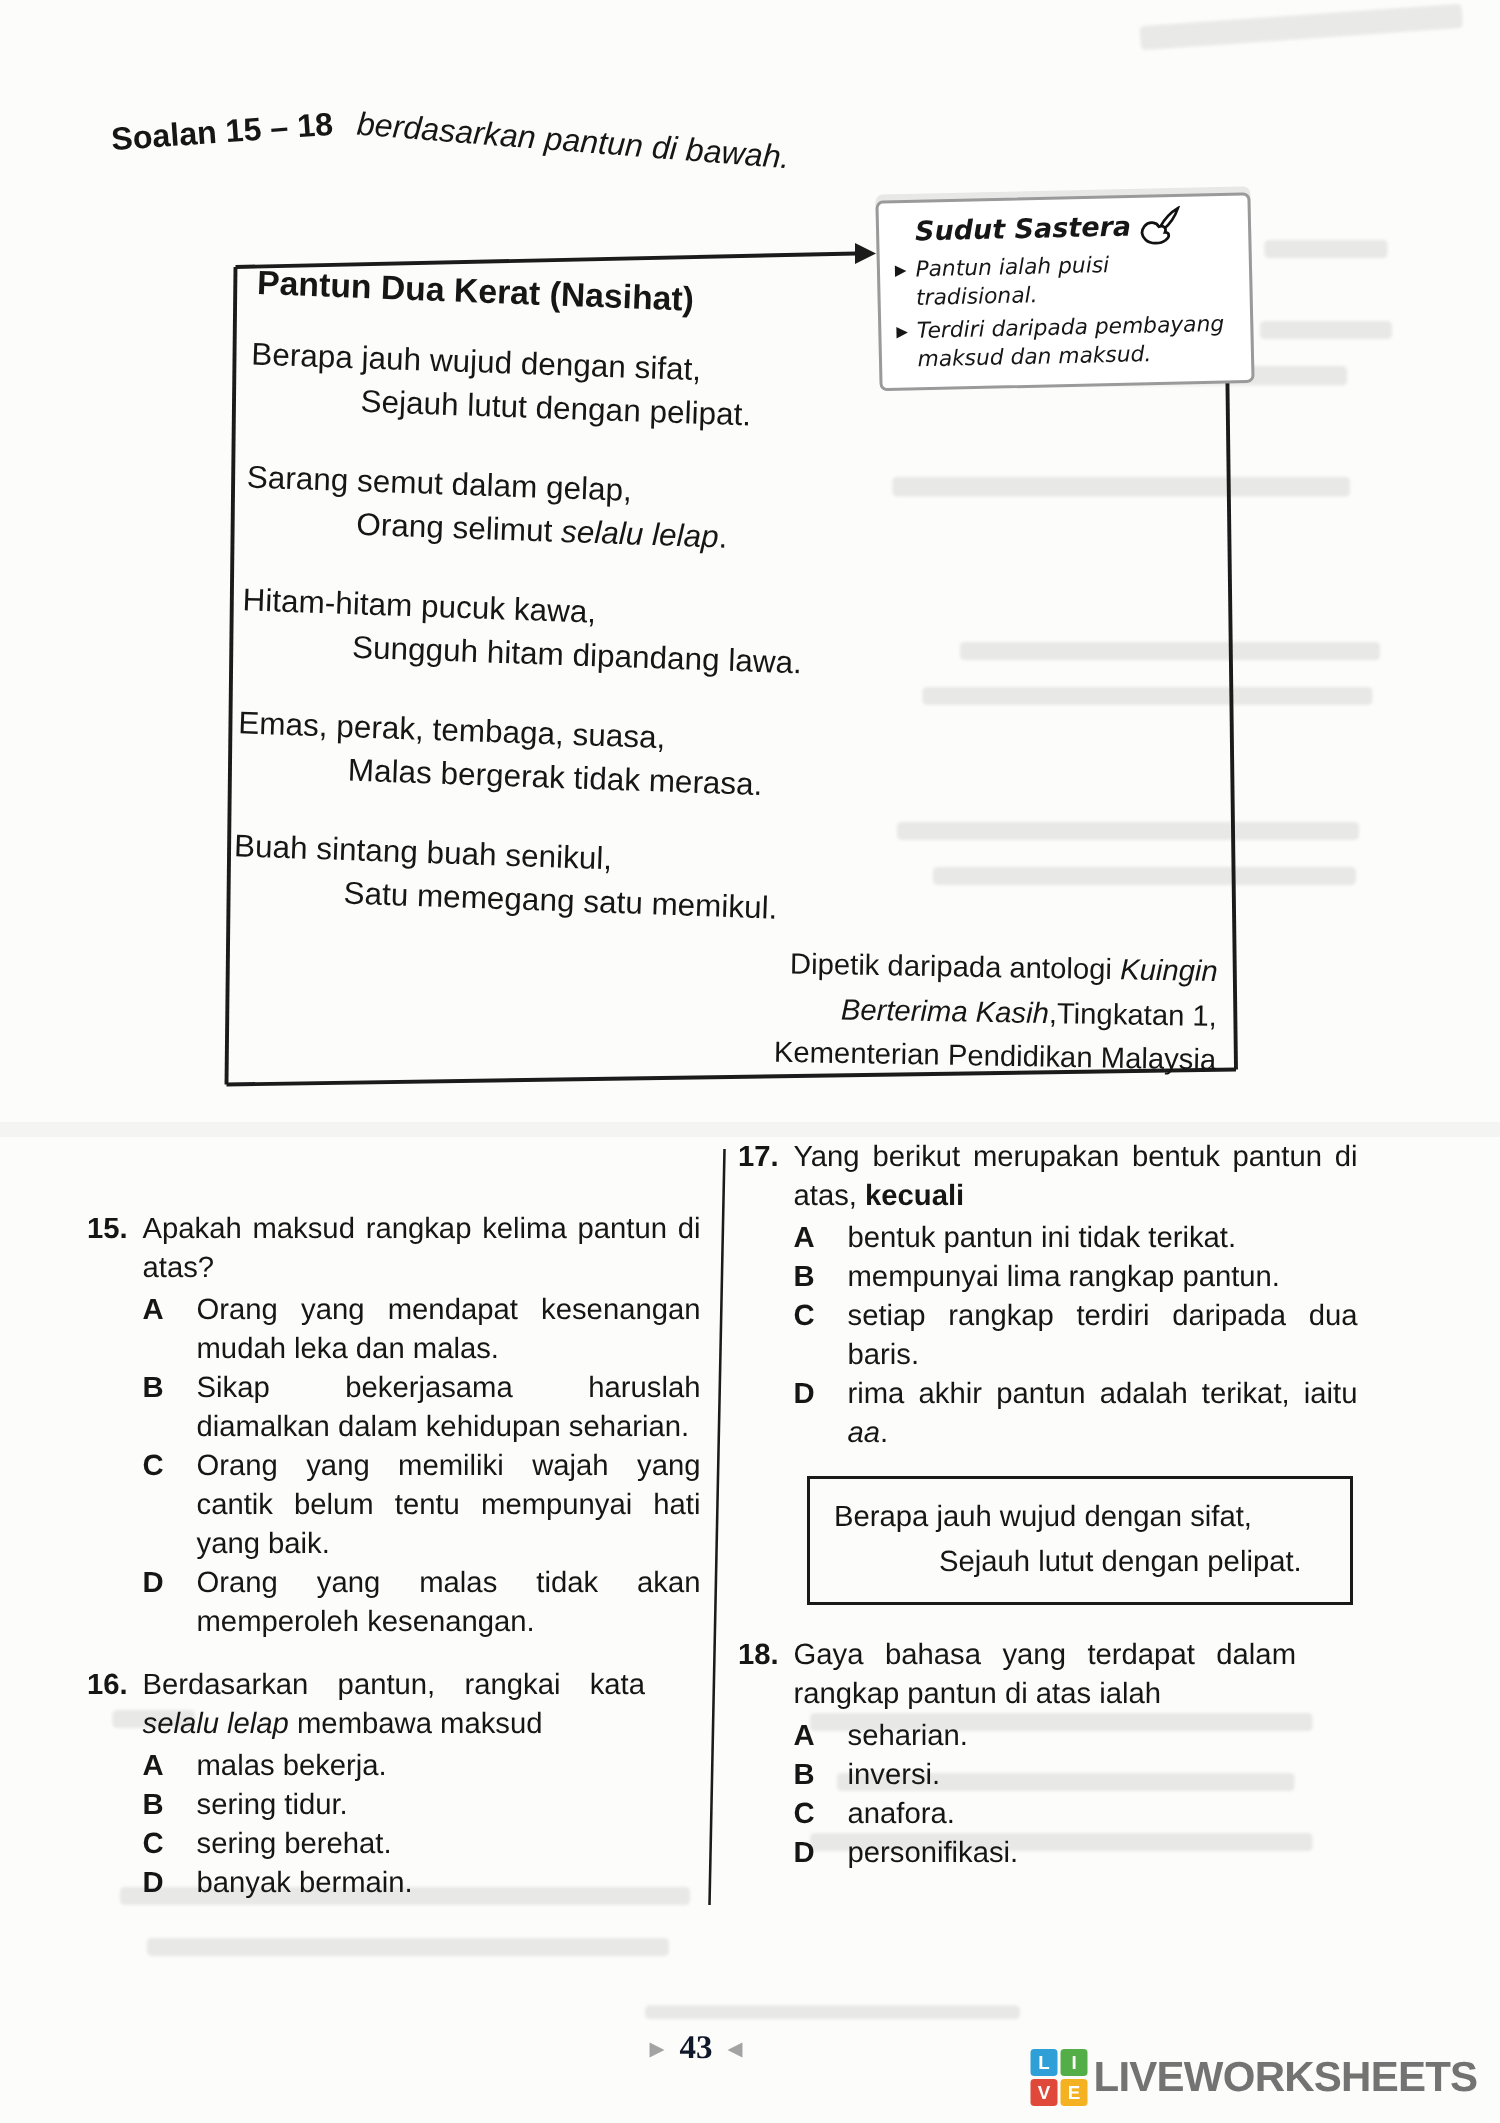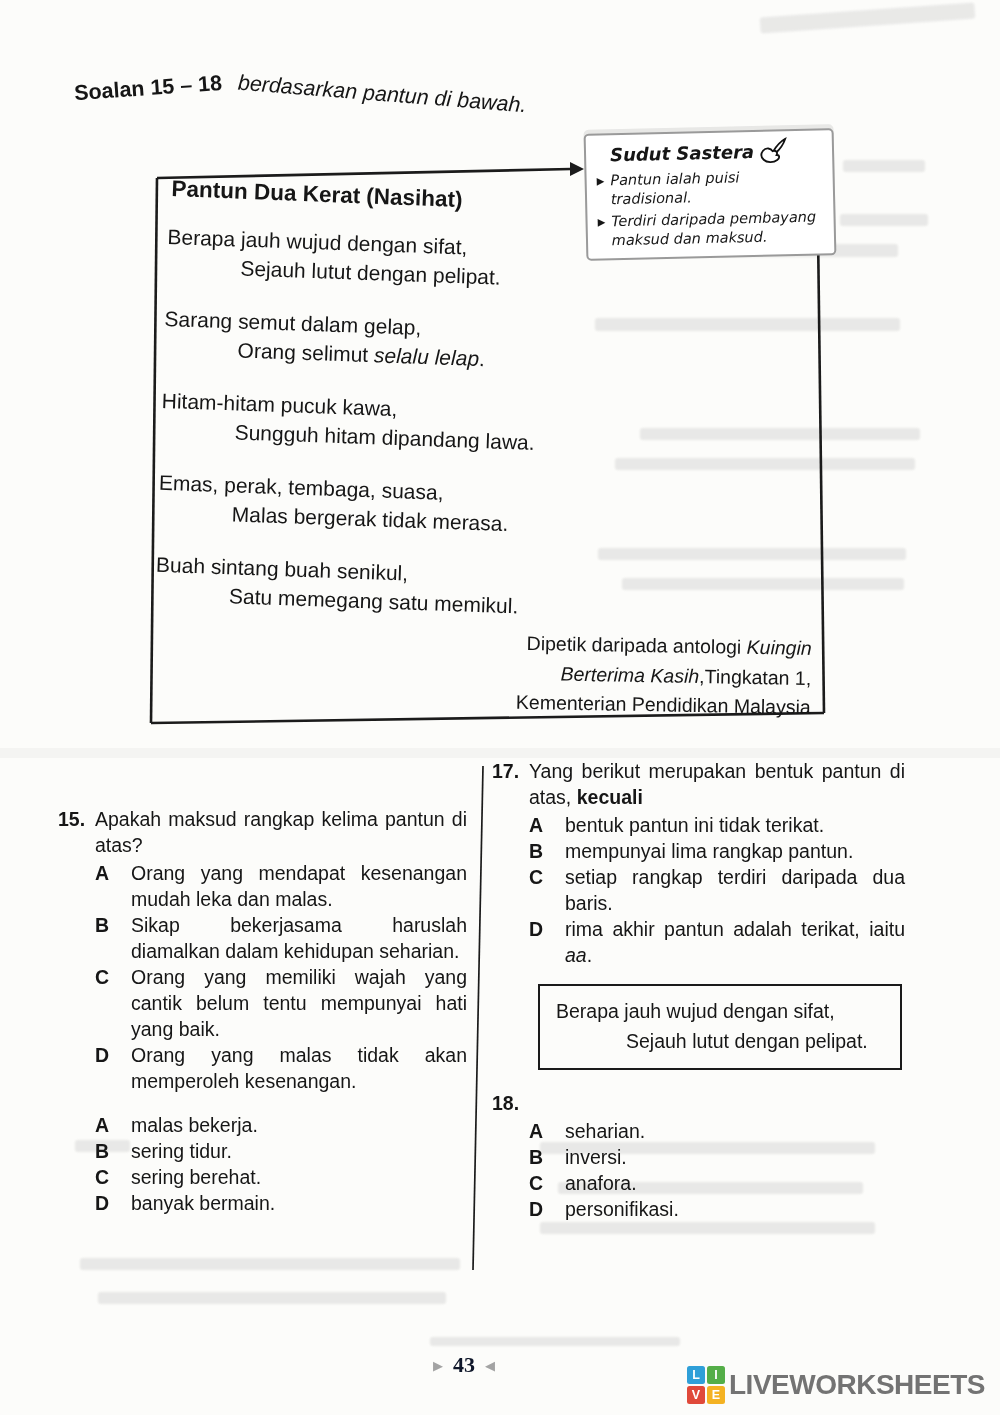--- a/index.html
+++ b/index.html
@@ -181,20 +181,24 @@
       <div class="opt">
         <span class="letter">D</span>
         <div class="otext">Orang yang malas tidak akan memperoleh kesenangan.</div>
       </div>
     </div>
   </div>
 
   <div class="qgap"></div>
 
   <div class="q">
+    <div class="qhead">
+      <span class="qnum">16.</span>
+      <div class="qstem narrow"><span>Berdasarkan pantun, rangkai kata </span><span class="it">selalu lelap</span><span> membawa maksud</span></div>
+    </div>
     <div class="opts">
       <div class="opt">
         <span class="letter">A</span>
         <div class="otext">malas bekerja.</div>
       </div>
       <div class="opt">
         <span class="letter">B</span>
         <div class="otext">sering tidur.</div>
       </div>
       <div class="opt">
@@ -238,20 +242,21 @@
   </div>
 
   <div class="quotebox">
     <div class="ql">Berapa jauh wujud dengan sifat,</div>
     <div class="ql ql2">Sejauh lutut dengan pelipat.</div>
   </div>
 
   <div class="q">
     <div class="qhead">
       <span class="qnum">18.</span>
+      <div class="qstem narrow">Gaya bahasa yang terdapat dalam rangkap pantun di atas ialah</div>
     </div>
     <div class="opts">
       <div class="opt">
         <span class="letter">A</span>
         <div class="otext">seharian.</div>
       </div>
       <div class="opt">
         <span class="letter">B</span>
         <div class="otext">inversi.</div>
       </div>

